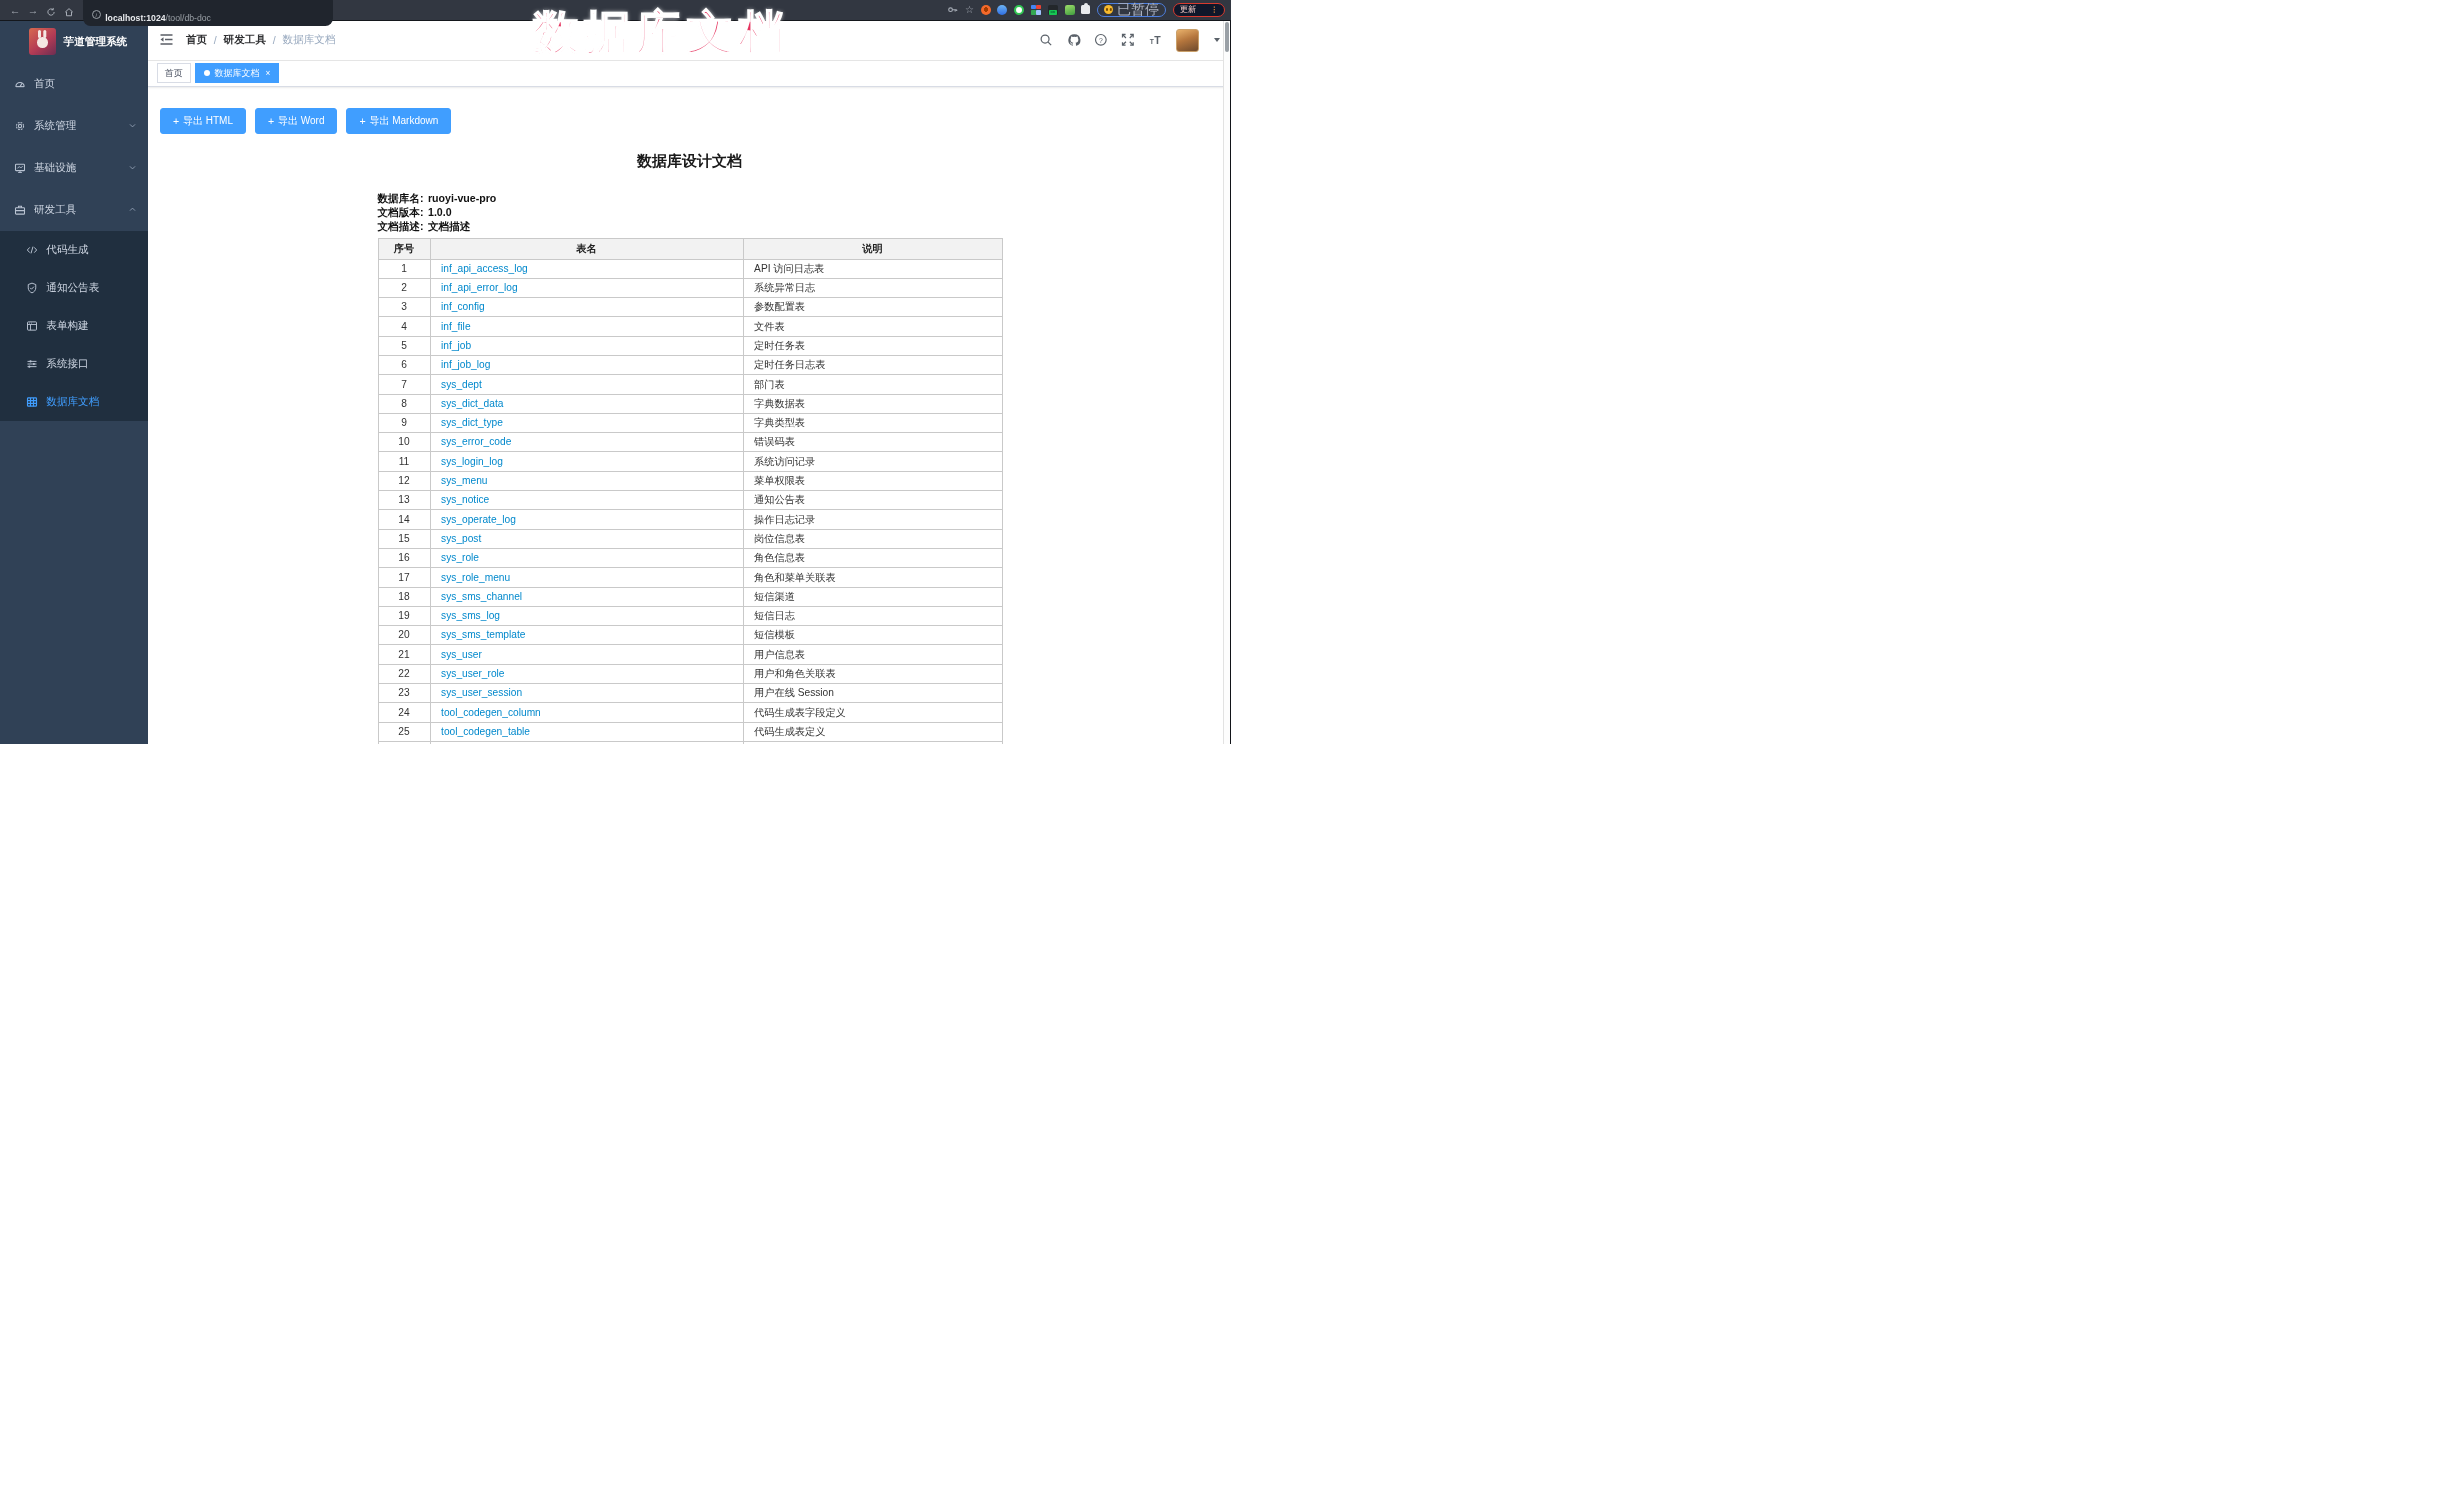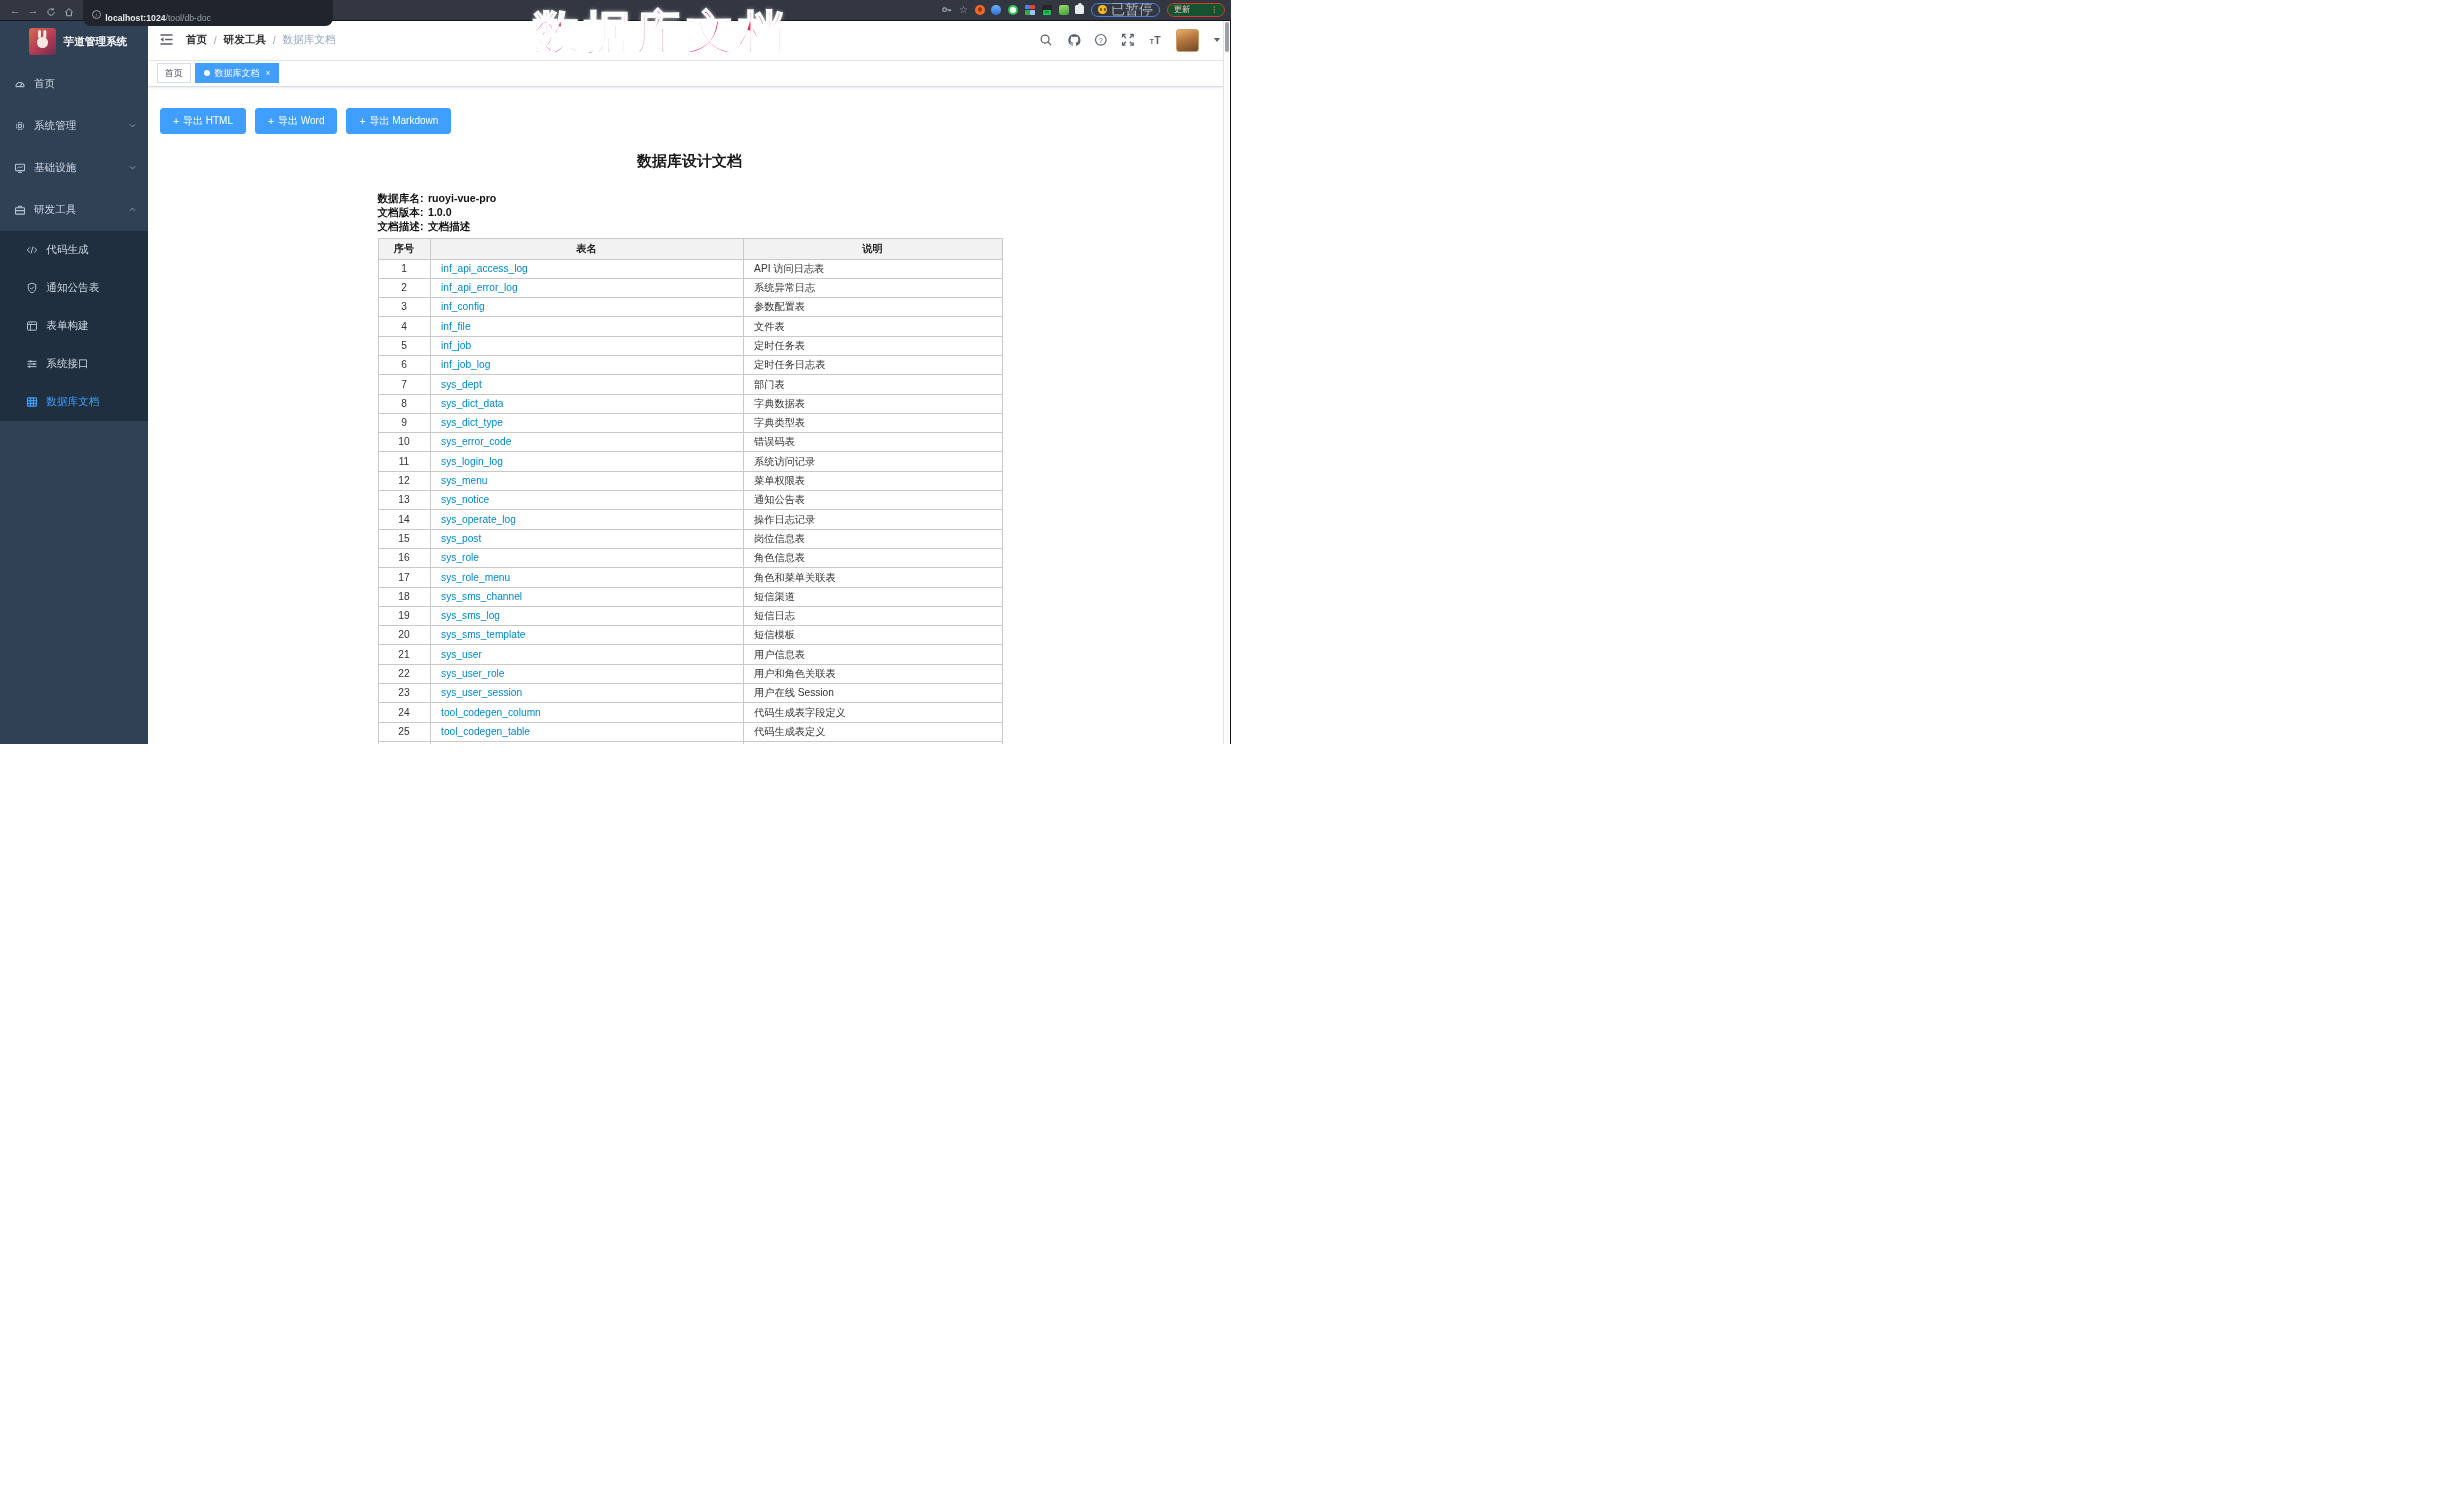--- a/index.html
+++ b/index.html
@@ -19,21 +19,21 @@
   .ext-grid { width:10px; height:10px; border-radius:1.5px; display:grid; grid-template-columns:1fr 1fr; grid-template-rows:1fr 1fr; gap:0.8px; }
   .ext-grid i { border-radius:0.8px; }
   .ext-on { width:10px; height:10px; background:#23272b; border-radius:1.5px; position:relative; }
   .ext-on i { position:absolute; bottom:0; left:0.8px; right:0.8px; height:4.6px; background:#17c653; border-radius:0.8px; color:#063; font-style:normal; font-size:3.8px; line-height:4.6px; text-align:center; font-weight:bold; }
   .ext-puzzle { width:9px; height:9px; background:#e8eaed; border-radius:1.5px; position:relative; }
   .ext-puzzle:after { content:""; position:absolute; top:-2.3px; left:2.3px; width:4.6px; height:4.6px; border-radius:50%; background:#e8eaed; }
   .chip { display:flex; align-items:center; gap:3.8px; border-radius:7.6px; padding:0.8px 6px; height:14.4px; }
   .chip-paused { border:1.5px solid #4d7fe0; color:#aeb4c2; font-size:14px; }
   .emoji-face { width:9px; height:9px; border-radius:50%; background:#f7b92c; position:relative; }
   .emoji-face:after { content:""; position:absolute; top:3px; left:1.5px; width:2.3px; height:2.3px; border-radius:50%; box-shadow:3.8px 0 0 #7a4b00; background:#7a4b00; }
-  .chip-update { border:1.5px solid #d83a2e; background:#14532d; color:#f0c9c6; font-size:8.3px; gap:20px;font-family:Liberation Mono, monospace; }
+  .chip-update { border:1.5px solid #d83a2e; background:#0f172a; color:#f0c9c6; font-size:8.3px; gap:14px;font-family:Liberation Mono, monospace; }
   .chip-update .dots { color:#e8883c; font-weight:bold; letter-spacing:0; font-size:7.6px; }
 
   
   .watermark { position:absolute; left:533px; top:1.5px; z-index:60; font-size:46px; font-weight:bold; letter-spacing:5.3px; color:#e5335e; -webkit-text-stroke:1.5px #ffffff; text-shadow:0 0 4.6px rgba(255,255,255,.9); pointer-events:none; white-space:nowrap; }
 
   
   .app { position:absolute; top:20.5px; left:0; right:0; bottom:0; display:flex; }
 
   
   .sidebar { width:148px; background:#304156; color:#cfd7e3; flex-shrink:0; display:flex; flex-direction:column; }

